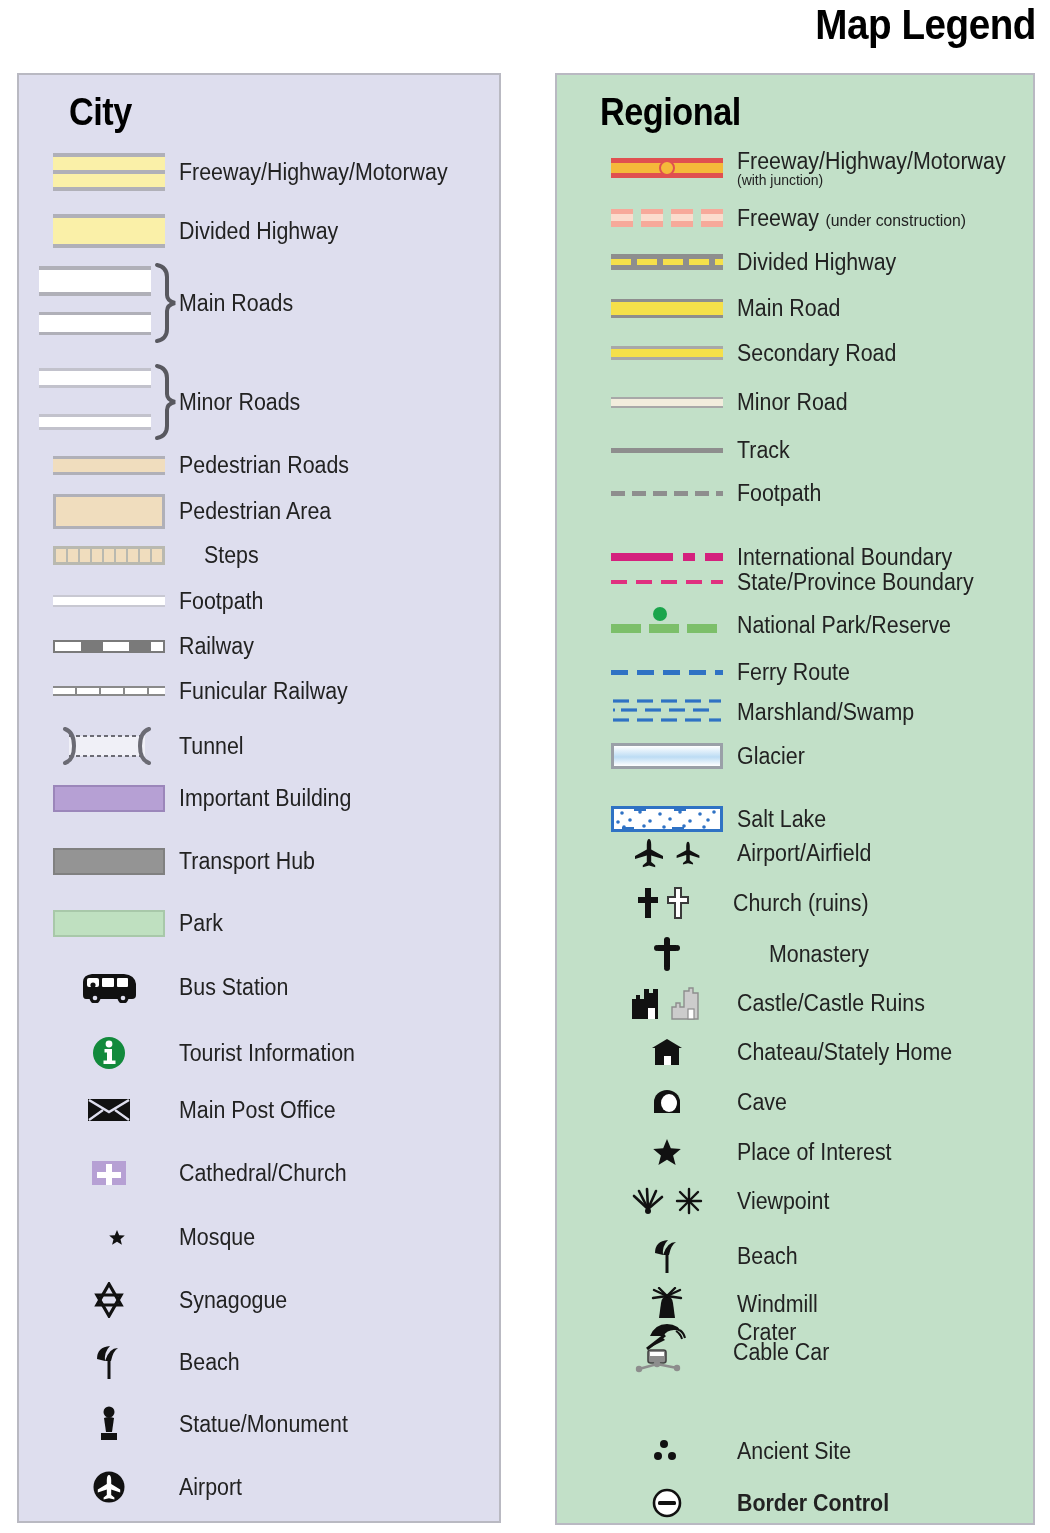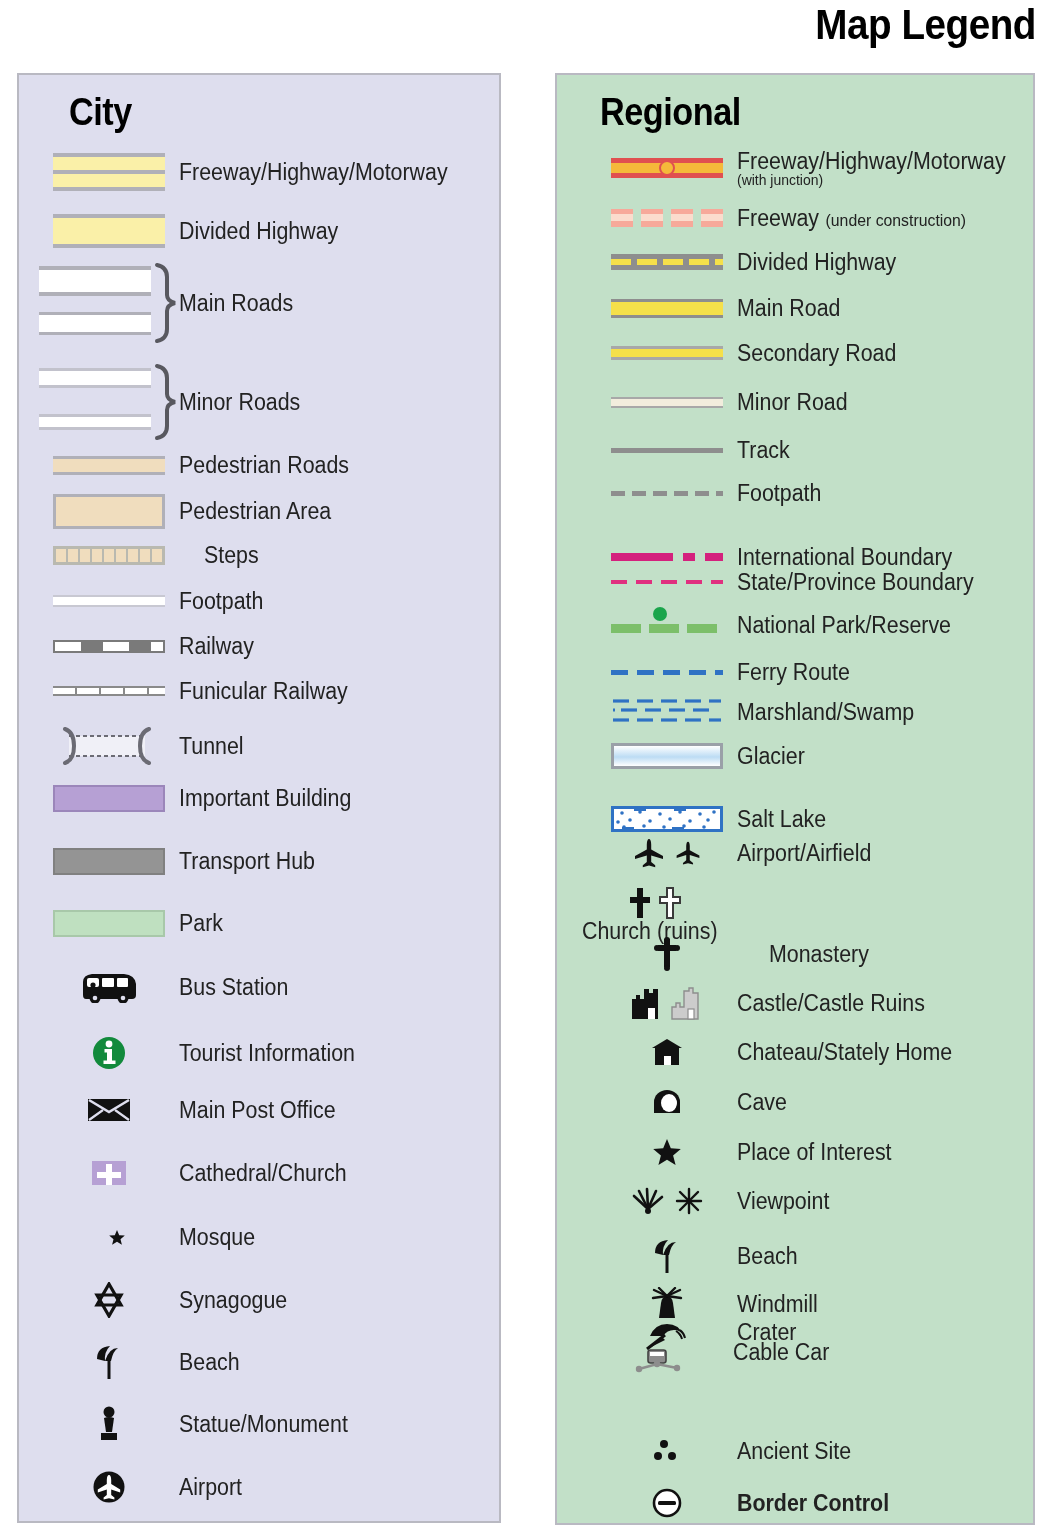--- a/index.html
+++ b/index.html
@@ -487,21 +487,21 @@
       <svg width="32" height="32" viewBox="0 0 32 32">
         <path d="M16 2 q2 0 2.2 5.5 v5 L30 19 v3 l-11.8-3.6 v6.6 l4 3.2 v2 L16 28.6 9.8 30.2 v-2 l4-3.2 V18.4 L2 22 v-3 l11.8-6.5 v-5 Q14 2 16 2 Z" fill="#111"></path>
       </svg>
       <svg width="26" height="26" viewBox="0 0 32 32">
         <path d="M16 2 q2 0 2.2 5.5 v5 L30 19 v3 l-11.8-3.6 v6.6 l4 3.2 v2 L16 28.6 9.8 30.2 v-2 l4-3.2 V18.4 L2 22 v-3 l11.8-6.5 v-5 Q14 2 16 2 Z" fill="#111"></path>
       </svg>
     </div>
     <div class="lbl">Airport/Airfield</div>
   </div>
 
-  <div class="row" style="left:25px;top:812px;flex-direction:column;">
+  <div class="row" style="left:36px;top:812px;">
     <div class="sym ico-pair" style="width:140px;gap:8px;">
       <svg width="22" height="32" viewBox="0 0 22 32">
         <path d="M8 1 h6 v9 h7 v6 h-7 v15 h-6 v-15 h-7 v-6 h7 Z" fill="#111"></path>
       </svg>
       <svg width="22" height="32" viewBox="0 0 22 32">
         <path d="M8 1 h6 v9 h7 v6 h-7 v15 h-6 v-15 h-7 v-6 h7 Z" fill="#ffffff" stroke="#3a3a3a" stroke-width="2"></path>
       </svg>
     </div>
     <div class="lbl">Church (ruins)</div>
   </div>

